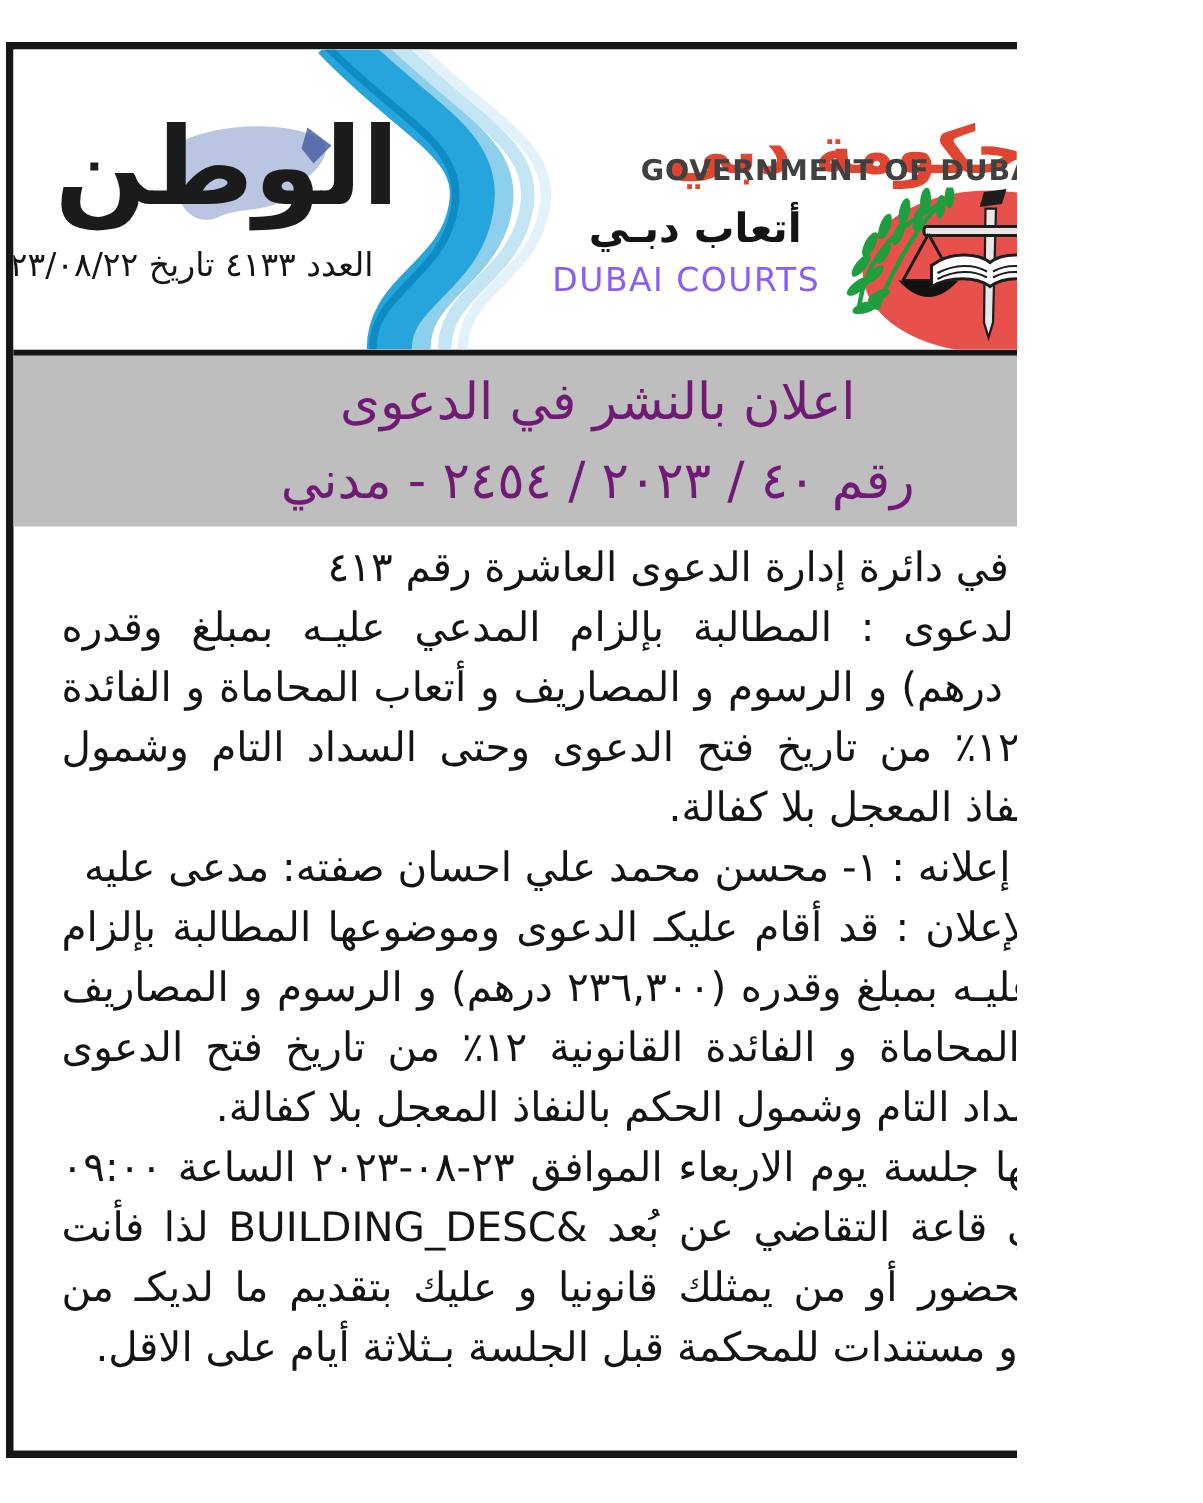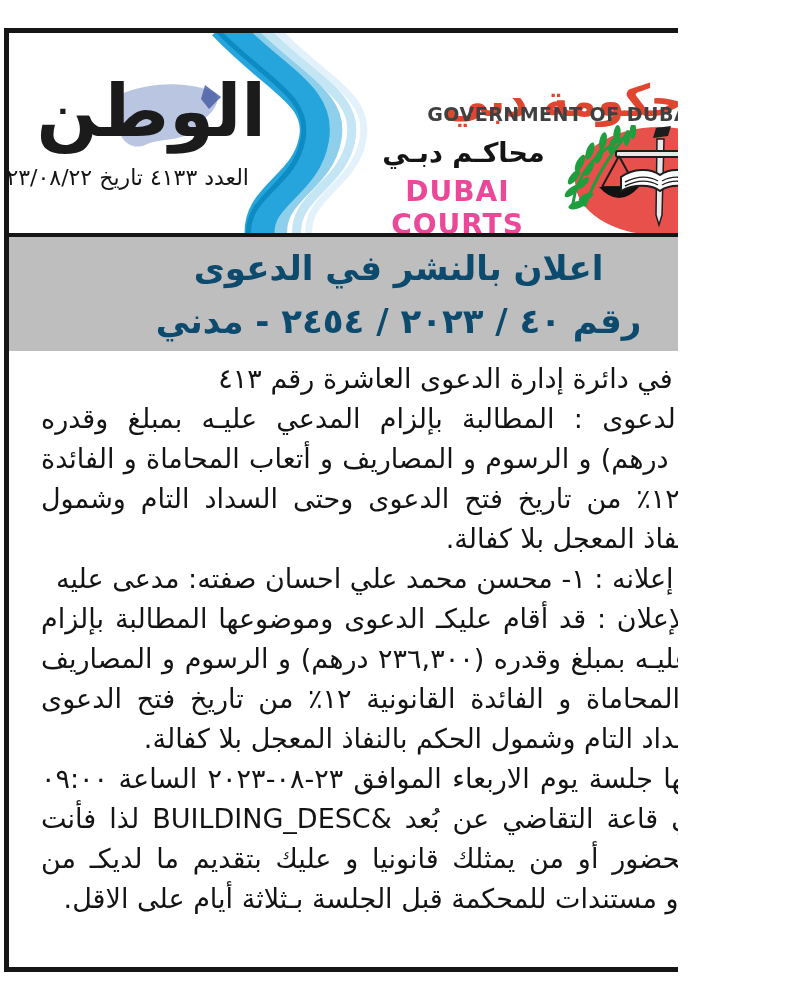--- a/index.html
+++ b/index.html
@@ -87,40 +87,40 @@
     font-weight: bold;
     color: #141414;
     direction: rtl;
   }
   .courts-en {
     position: absolute;
     left: 336px;
     top: 142px;
     width: 225px;
     text-align: center;
-    font-size: 28px;
-    font-weight: bold;
+    font-size: 22px;
+    font-weight: normal;
     letter-spacing: 1px;
-    color: #ec4899;
+    color: #8b5cf6;
   }
   .emblem-svg { position: absolute; left: 552px; top: 92px; }
   
   .title-bar {
     width: 100%;
     height: 118px;
     background: #bebebe;
     border-top: 4px solid #161616;
     text-align: center;
     direction: rtl;
     padding-top: 5px;
   }
   .title-bar .t-line {
     font-size: 34px;
-    font-weight: bold;
-    color: #0c4a6e;
+    font-weight: normal;
+    color: #701a75;
     line-height: 53px;
     letter-spacing: 0px;
   }
   
   .notice-body {
     direction: rtl;
     padding: 8px 4px 0 32px;
     color: #141414;
   }
   .notice-body p {
@@ -151,21 +151,21 @@
           <path d="M214,-8 C267,48 313,62 305,106 C297,154 245,162 251,206" stroke="#25a5db" stroke-width="30"></path>
           <path d="M203,-8 C256,48 302,62 294,106 C286,154 234,162 240,206" stroke="#0d8cc4" stroke-width="5"></path>
         </g>
       </svg>
 
       <div class="watan-name">الوطن</div>
       <div class="issue-line">العدد ٤١٣٣ تاريخ ٢٠٢٣/٠٨/٢٢</div>
 
       <div class="gov-ar">حكومة دبي</div>
       <div class="gov-en">GOVERNMENT OF DUBAI</div>
-      <div class="courts-ar">محاكـم دبـي</div>
+      <div class="courts-ar">أتعاب دبـي</div>
       <div class="courts-en">DUBAI COURTS</div>
 
       <svg class="emblem-svg" width="185" height="112" viewBox="0 0 185 112">
         <ellipse cx="98" cy="56" rx="84" ry="54" fill="#e8504b"></ellipse>
 
         <g fill="#1e9e3e">
           <path d="M12,78 Q18,36 64,12 Q40,40 24,80 Z" fill="none" stroke="#1e9e3e" stroke-width="3"></path>
           <ellipse cx="16" cy="80" rx="9" ry="3.6" transform="rotate(-18 16 80)"></ellipse>
           <ellipse cx="11" cy="66" rx="9" ry="3.6" transform="rotate(-38 11 66)"></ellipse>
           <ellipse cx="13" cy="52" rx="9" ry="3.6" transform="rotate(-52 13 52)"></ellipse>

